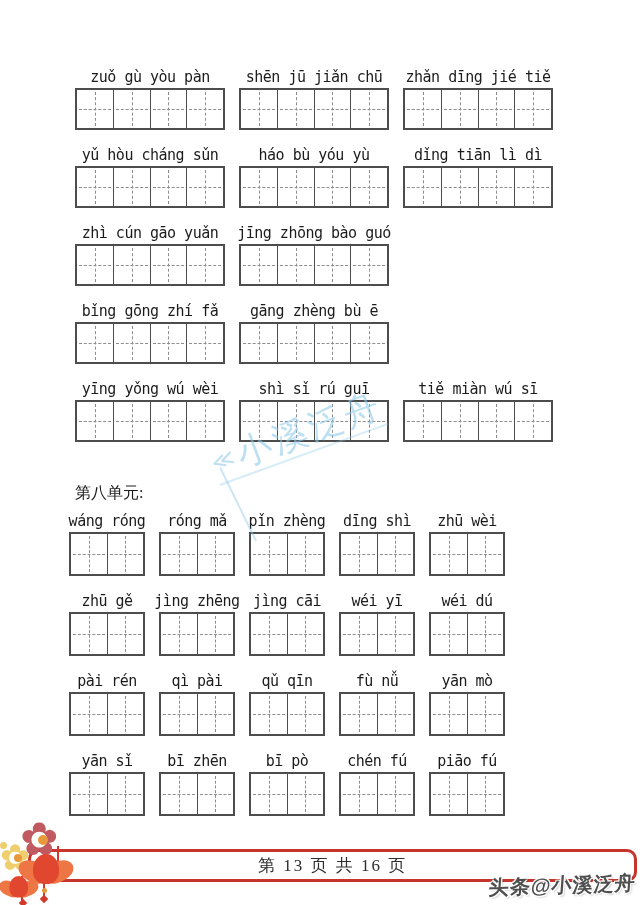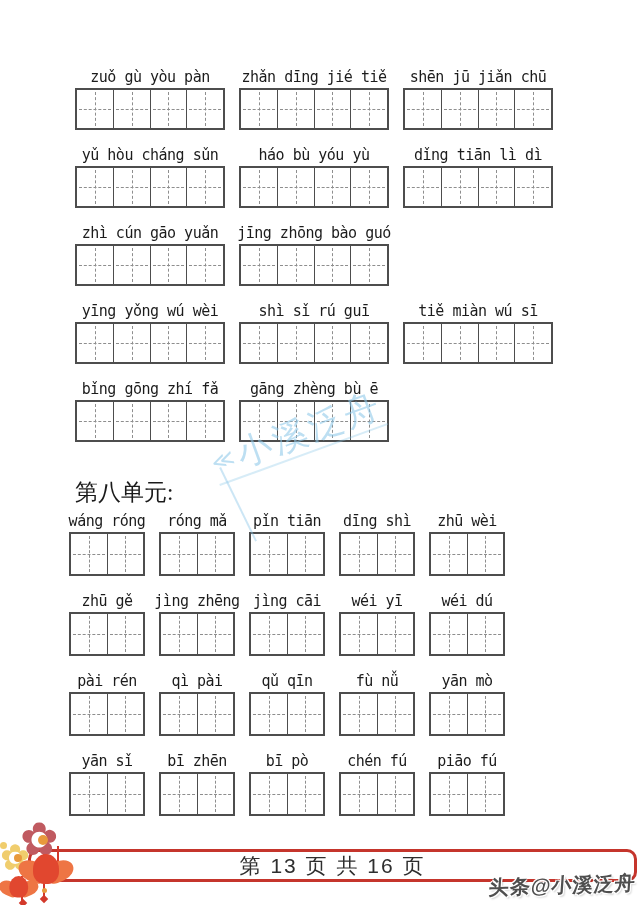--- a/index.html
+++ b/index.html
@@ -21,38 +21,38 @@
   .cell{flex:1;position:relative;border-right:1.5px solid #4d4d4d;}
   .cell:last-child{border-right:none;}
   .cell::before{content:"";position:absolute;left:50%;top:2px;bottom:2px;
                 border-left:1.5px dashed #8e8e8e;}
   .cell::after{content:"";position:absolute;top:50%;left:2px;right:2px;
                border-top:1.5px dashed #8e8e8e;}
 
   
   .unit-heading{margin:40px 0 6px 75px;height:22px;line-height:22px;
                 font-family:"Liberation Serif","DejaVu Serif",serif;
-                font-size:23px;color:#1a1a1a;}
+                font-size:16px;color:#1a1a1a;}
 
   
   .wm{position:absolute;left:220px;top:442px;height:42px;line-height:42px;
       transform:rotate(-20deg);transform-origin:0 100%;white-space:nowrap;
       font-size:35px;letter-spacing:3px;color:rgba(141,200,232,0.58);
       border-bottom:2px solid rgba(141,200,232,0.35);z-index:6;pointer-events:none;}
   .wm .arrow{font-size:22px;vertical-align:5px;letter-spacing:0;margin-right:4px;}
   .wm-trail{position:absolute;left:221px;top:467px;width:82px;height:0;
             border-top:2px solid rgba(141,200,232,0.45);
             transform:rotate(64deg);transform-origin:0 0;z-index:6;pointer-events:none;}
 
   
   .banner{position:absolute;left:28px;top:849px;width:609px;height:33px;
           box-sizing:border-box;border:3px solid #c5352c;border-radius:10px;
           display:flex;align-items:center;justify-content:center;z-index:2;}
-  .banner-text{font-size:21px;letter-spacing:2px;color:#2e2e2e;
-               font-family:Liberation Sans, sans-serif;text-align:right;}
+  .banner-text{font-size:17px;letter-spacing:2px;color:#2e2e2e;
+               font-family:Liberation Serif, serif;text-align:right;}
   .byline{position:absolute;right:4px;top:872px;z-index:9;
           font-weight:bold;font-size:20px;color:#4f4f4f;letter-spacing:1px;
           transform:skewX(-6deg) rotate(-2deg);
           text-shadow:1px 1px 0 #fff,-1px -1px 0 #fff,1px -1px 0 #fff,-1px 1px 0 #fff,
                       2px 2px 2px rgba(0,0,0,0.18);}
 
   
   .flowers{position:absolute;left:0;top:818px;width:100px;height:87px;z-index:8;}
   .flowers .glyph{position:absolute;font-family:"DejaVu Sans",sans-serif;line-height:1;}
   .fl-rose{left:20px;top:-2px;font-size:46px;color:#c05a60;}
@@ -85,37 +85,37 @@
         <div class="pgroup">
           <div class="pinyin">zuǒ gù yòu pàn</div>
           <div class="grid g4">
             <div class="cell"></div>
             <div class="cell"></div>
             <div class="cell"></div>
             <div class="cell"></div>
           </div>
         </div>
         <div class="pgroup">
+          <div class="pinyin">shēn jū jiǎn chū</div>
+          <div class="grid g4">
+            <div class="cell"></div>
+            <div class="cell"></div>
+            <div class="cell"></div>
+            <div class="cell"></div>
+          </div>
+        </div>
+        <div class="pgroup">
           <div class="pinyin">zhǎn dīng jié tiě</div>
           <div class="grid g4">
             <div class="cell"></div>
             <div class="cell"></div>
             <div class="cell"></div>
             <div class="cell"></div>
           </div>
         </div>
-        <div class="pgroup">
-          <div class="pinyin">shēn jū jiǎn chū</div>
-          <div class="grid g4">
-            <div class="cell"></div>
-            <div class="cell"></div>
-            <div class="cell"></div>
-            <div class="cell"></div>
-          </div>
-        </div>
       </div>
       <div class="prow">
         <div class="pgroup">
           <div class="pinyin">yǔ hòu cháng sǔn</div>
           <div class="grid g4">
             <div class="cell"></div>
             <div class="cell"></div>
             <div class="cell"></div>
             <div class="cell"></div>
           </div>
@@ -154,20 +154,40 @@
           <div class="grid g4">
             <div class="cell"></div>
             <div class="cell"></div>
             <div class="cell"></div>
             <div class="cell"></div>
           </div>
         </div>
       </div>
       <div class="prow">
         <div class="pgroup">
+          <div class="pinyin">bǐng gōng zhí fǎ</div>
+          <div class="grid g4">
+            <div class="cell"></div>
+            <div class="cell"></div>
+            <div class="cell"></div>
+            <div class="cell"></div>
+          </div>
+        </div>
+        <div class="pgroup">
+          <div class="pinyin">gāng zhèng bù ē</div>
+          <div class="grid g4">
+            <div class="cell"></div>
+            <div class="cell"></div>
+            <div class="cell"></div>
+            <div class="cell"></div>
+          </div>
+        </div>
+      </div>
+      <div class="prow">
+        <div class="pgroup">
           <div class="pinyin">yīng yǒng wú wèi</div>
           <div class="grid g4">
             <div class="cell"></div>
             <div class="cell"></div>
             <div class="cell"></div>
             <div class="cell"></div>
           </div>
         </div>
         <div class="pgroup">
           <div class="pinyin">shì sǐ rú guī</div>
@@ -181,40 +201,20 @@
         <div class="pgroup">
           <div class="pinyin">tiě miàn wú sī</div>
           <div class="grid g4">
             <div class="cell"></div>
             <div class="cell"></div>
             <div class="cell"></div>
             <div class="cell"></div>
           </div>
         </div>
       </div>
-      <div class="prow">
-        <div class="pgroup">
-          <div class="pinyin">bǐng gōng zhí fǎ</div>
-          <div class="grid g4">
-            <div class="cell"></div>
-            <div class="cell"></div>
-            <div class="cell"></div>
-            <div class="cell"></div>
-          </div>
-        </div>
-        <div class="pgroup">
-          <div class="pinyin">gāng zhèng bù ē</div>
-          <div class="grid g4">
-            <div class="cell"></div>
-            <div class="cell"></div>
-            <div class="cell"></div>
-            <div class="cell"></div>
-          </div>
-        </div>
-      </div>
     </div>
 
   <div class="unit-heading">第八单元:</div>
 
   <div class="unit8-rows" id="unit8-rows">
       <div class="prow">
         <div class="pgroup">
           <div class="pinyin">wáng róng</div>
           <div class="grid g2">
             <div class="cell"></div>
@@ -222,21 +222,21 @@
           </div>
         </div>
         <div class="pgroup">
           <div class="pinyin">róng mǎ</div>
           <div class="grid g2">
             <div class="cell"></div>
             <div class="cell"></div>
           </div>
         </div>
         <div class="pgroup">
-          <div class="pinyin">pǐn tiān</div>
+          <div class="pinyin">pǐn zhèng</div>
           <div class="grid g2">
             <div class="cell"></div>
             <div class="cell"></div>
           </div>
         </div>
         <div class="pgroup">
           <div class="pinyin">dīng shì</div>
           <div class="grid g2">
             <div class="cell"></div>
             <div class="cell"></div>

